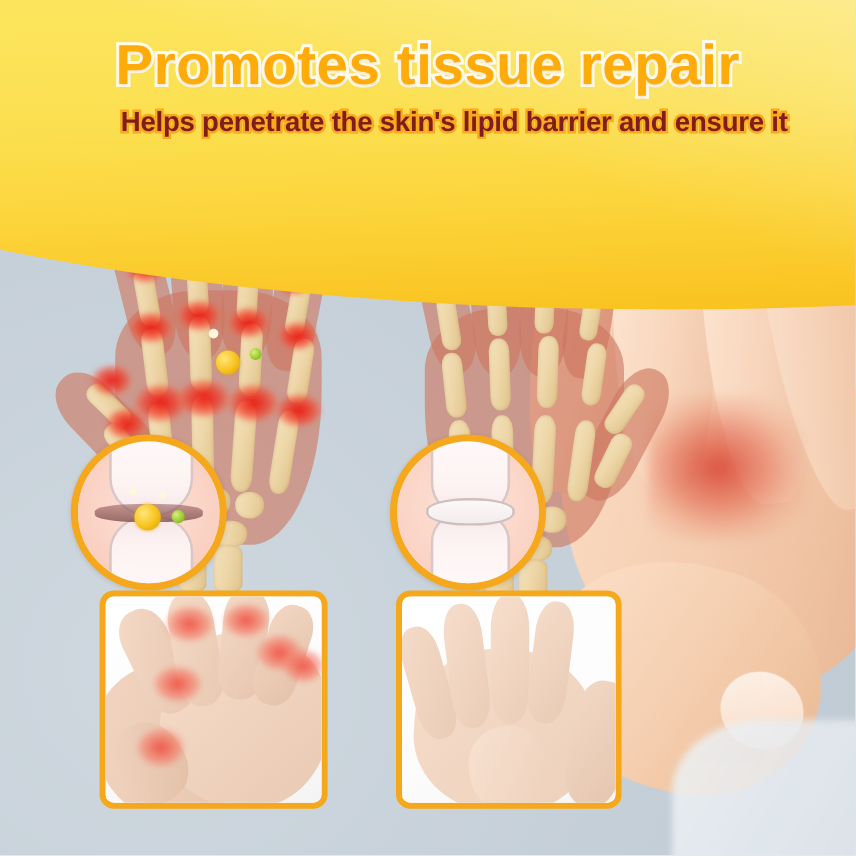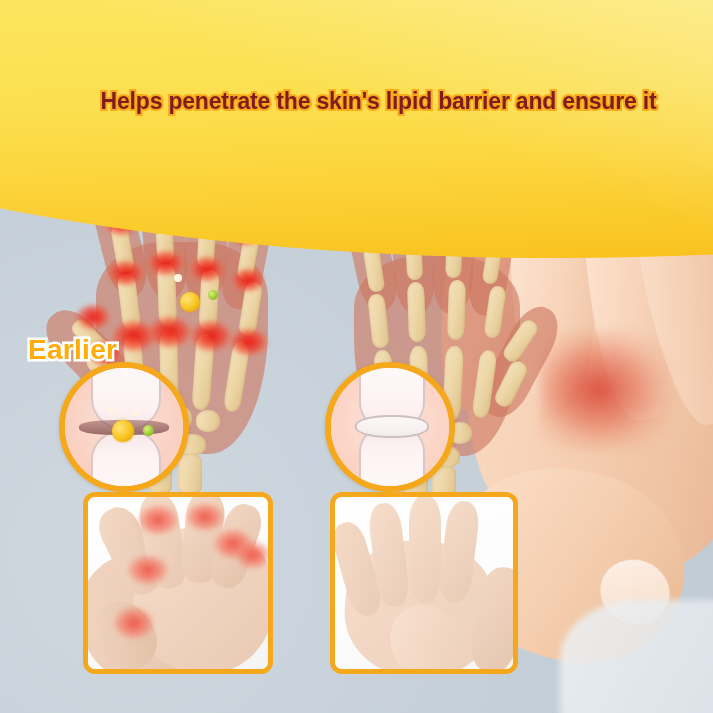--- a/index.html
+++ b/index.html
@@ -302,25 +302,25 @@
     <div class="bone" style="left:118px;top:252px;width:24px;height:22px;border-radius:46%;"></div>
     <div class="bone" style="left:70px;top:274px;width:28px;height:22px;border-radius:46%;"></div>
     <div class="bone" style="left:102px;top:276px;width:28px;height:22px;border-radius:46%;"></div>
     <div class="bone" style="left:74px;top:296px;width:24px;height:34px;"></div>
     <div class="bone" style="left:102px;top:296px;width:24px;height:34px;"></div>
   </div>
 
   <div class="header"></div>
   <div class="header-sheen"></div>
 
+  <div class="title">Promotes tissue repair</div>
   <div class="subtitle">
     <span>Helps penetrate the skin's lipid barrier and ensure it</span>
   </div>
 
-  <div class="lbl" style="left:28px;top:334px;">Earlier</div>
 
   <div class="inset" style="left:59px;top:362px;width:118px;height:118px;">
     <div class="inset-tissue"></div>
     <div class="bone-top" style="left:22%;top:-12%;width:56%;height:62%;border-radius:28% 28% 50% 50%/10% 10% 42% 42%;"></div>
     <div class="bone-bot" style="left:22%;top:52%;width:56%;height:64%;border-radius:48% 48% 28% 28%/38% 38% 10% 10%;"></div>
     <div class="gap-dark" style="left:12%;top:44%;width:76%;height:13%;"></div>
     <div class="crystal cry-y" style="left:40%;top:44%;width:22px;height:22px;"></div>
     <div class="crystal cry-g" style="left:66%;top:48%;width:11px;height:11px;"></div>
     <div class="crystal cry-w" style="left:36%;top:32%;width:7px;height:7px;"></div>
     <div class="crystal cry-w" style="left:58%;top:36%;width:6px;height:6px;"></div>

